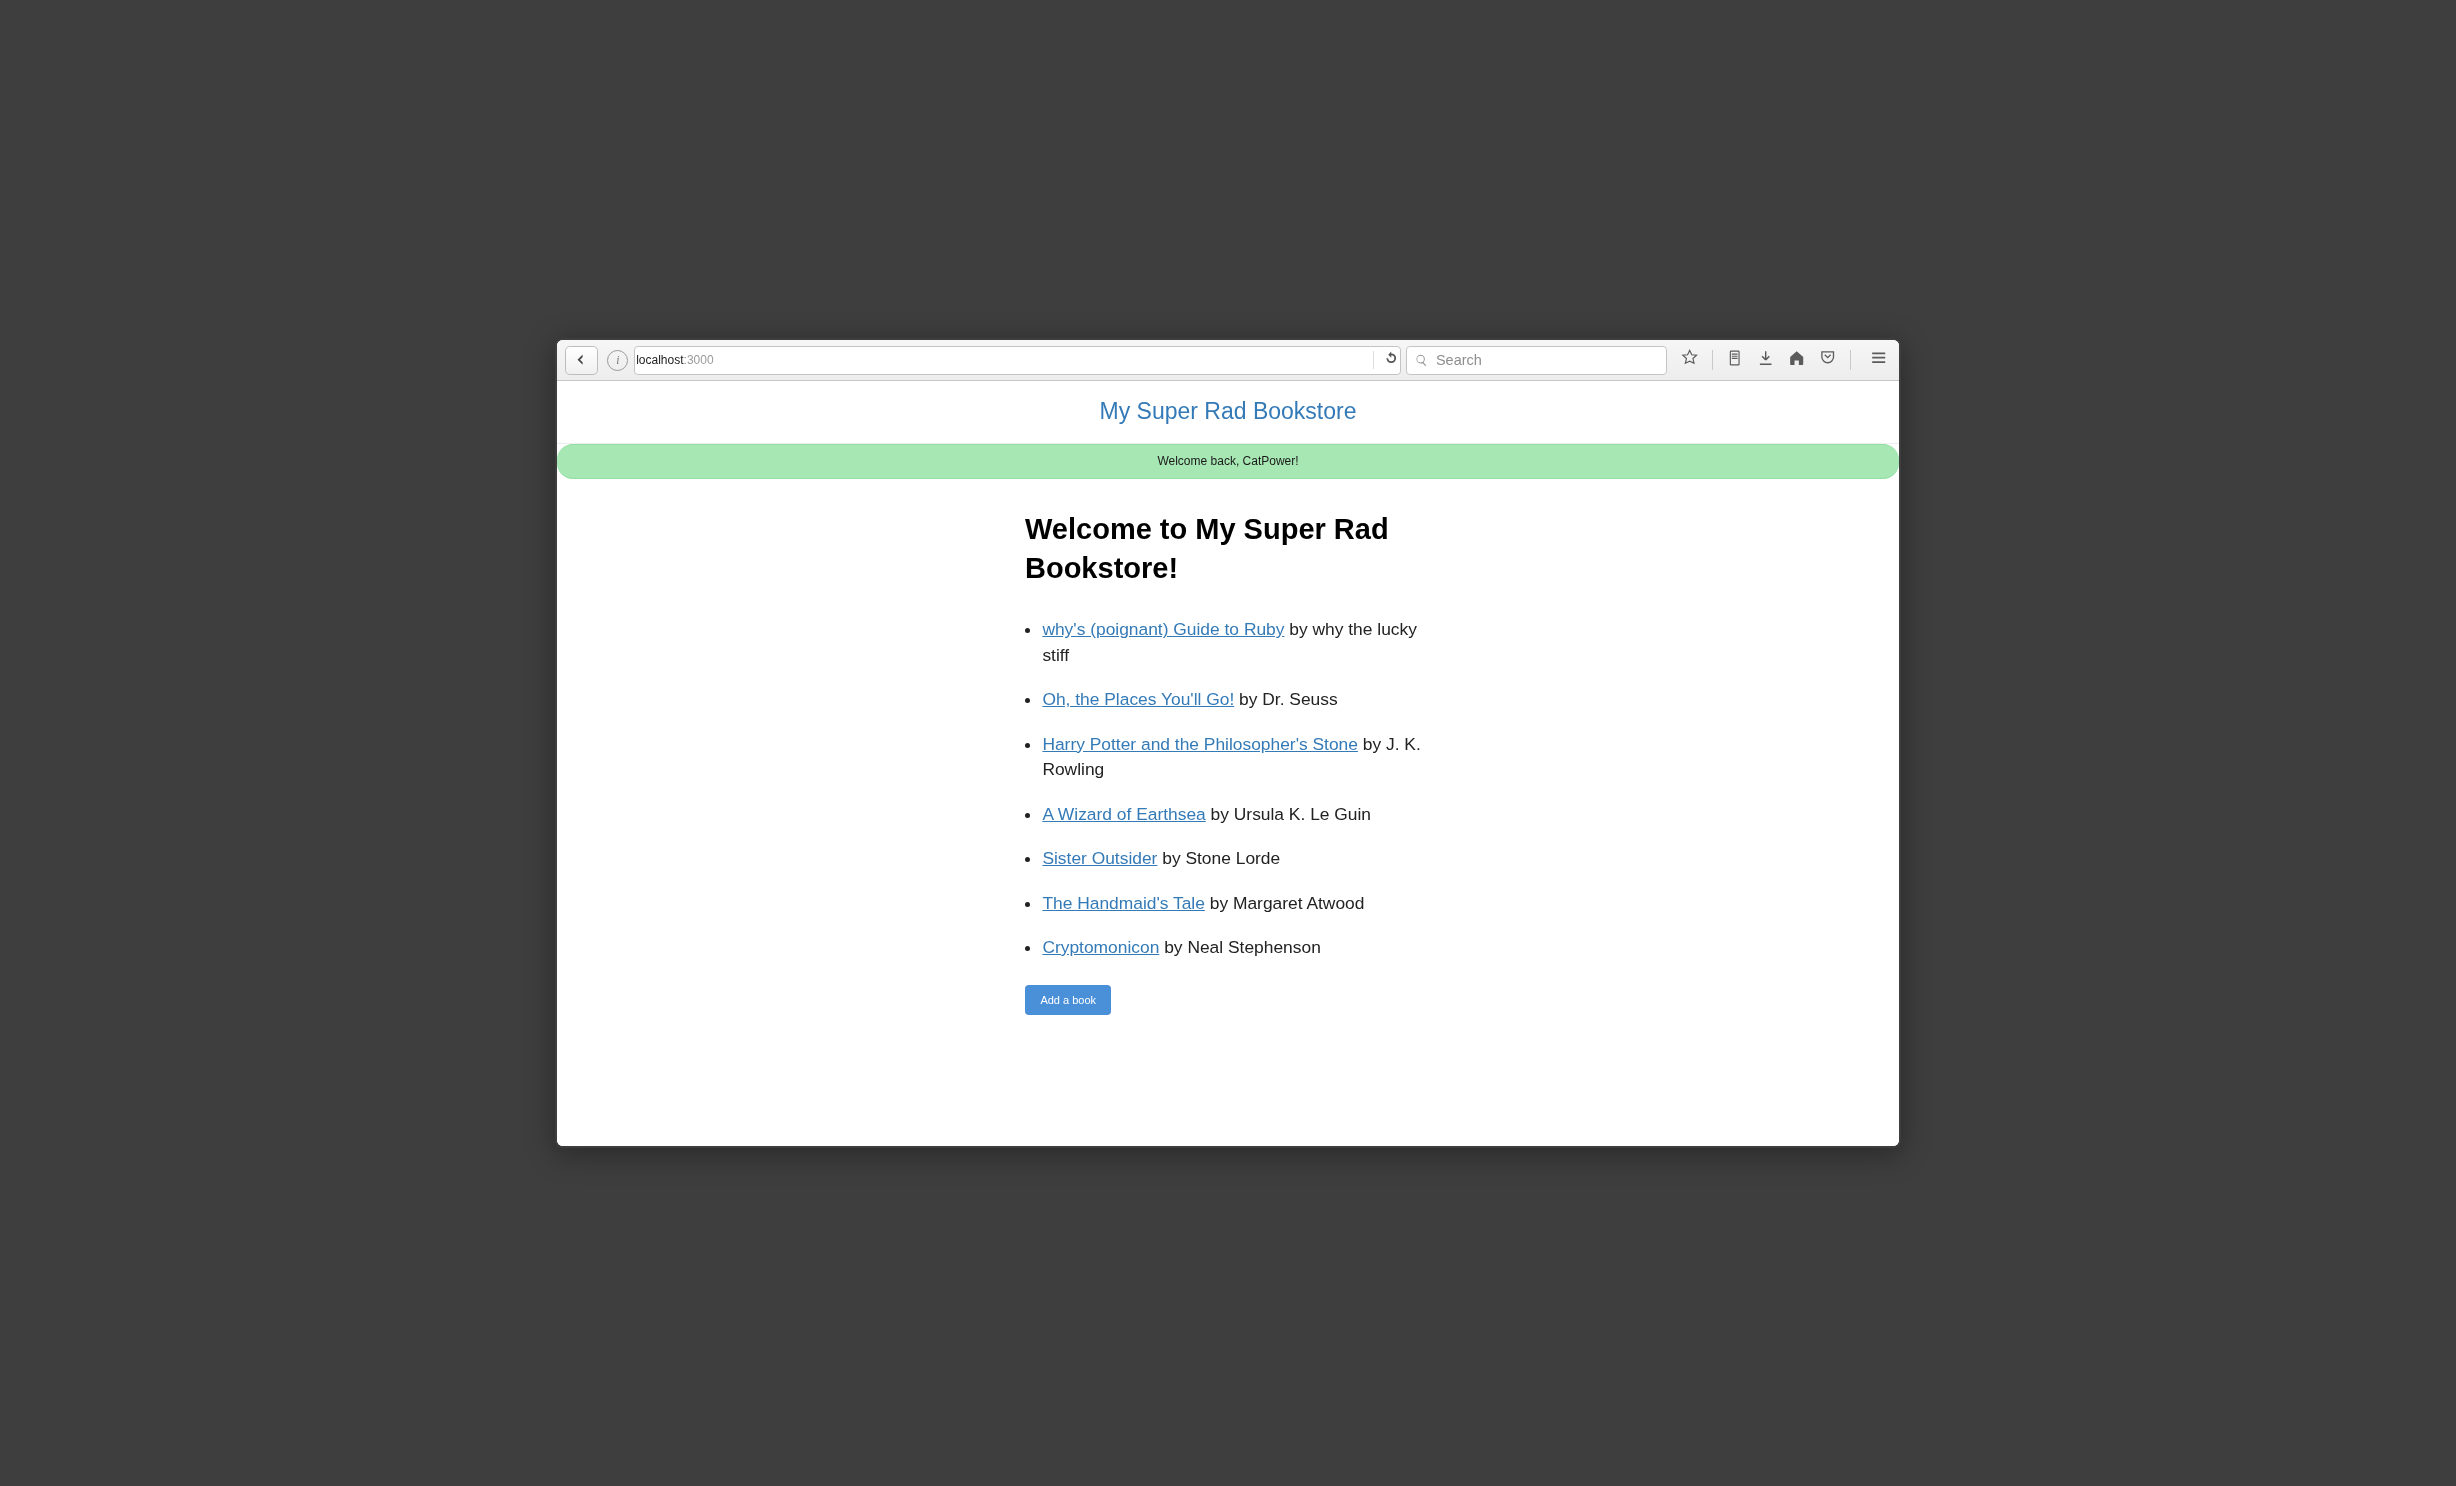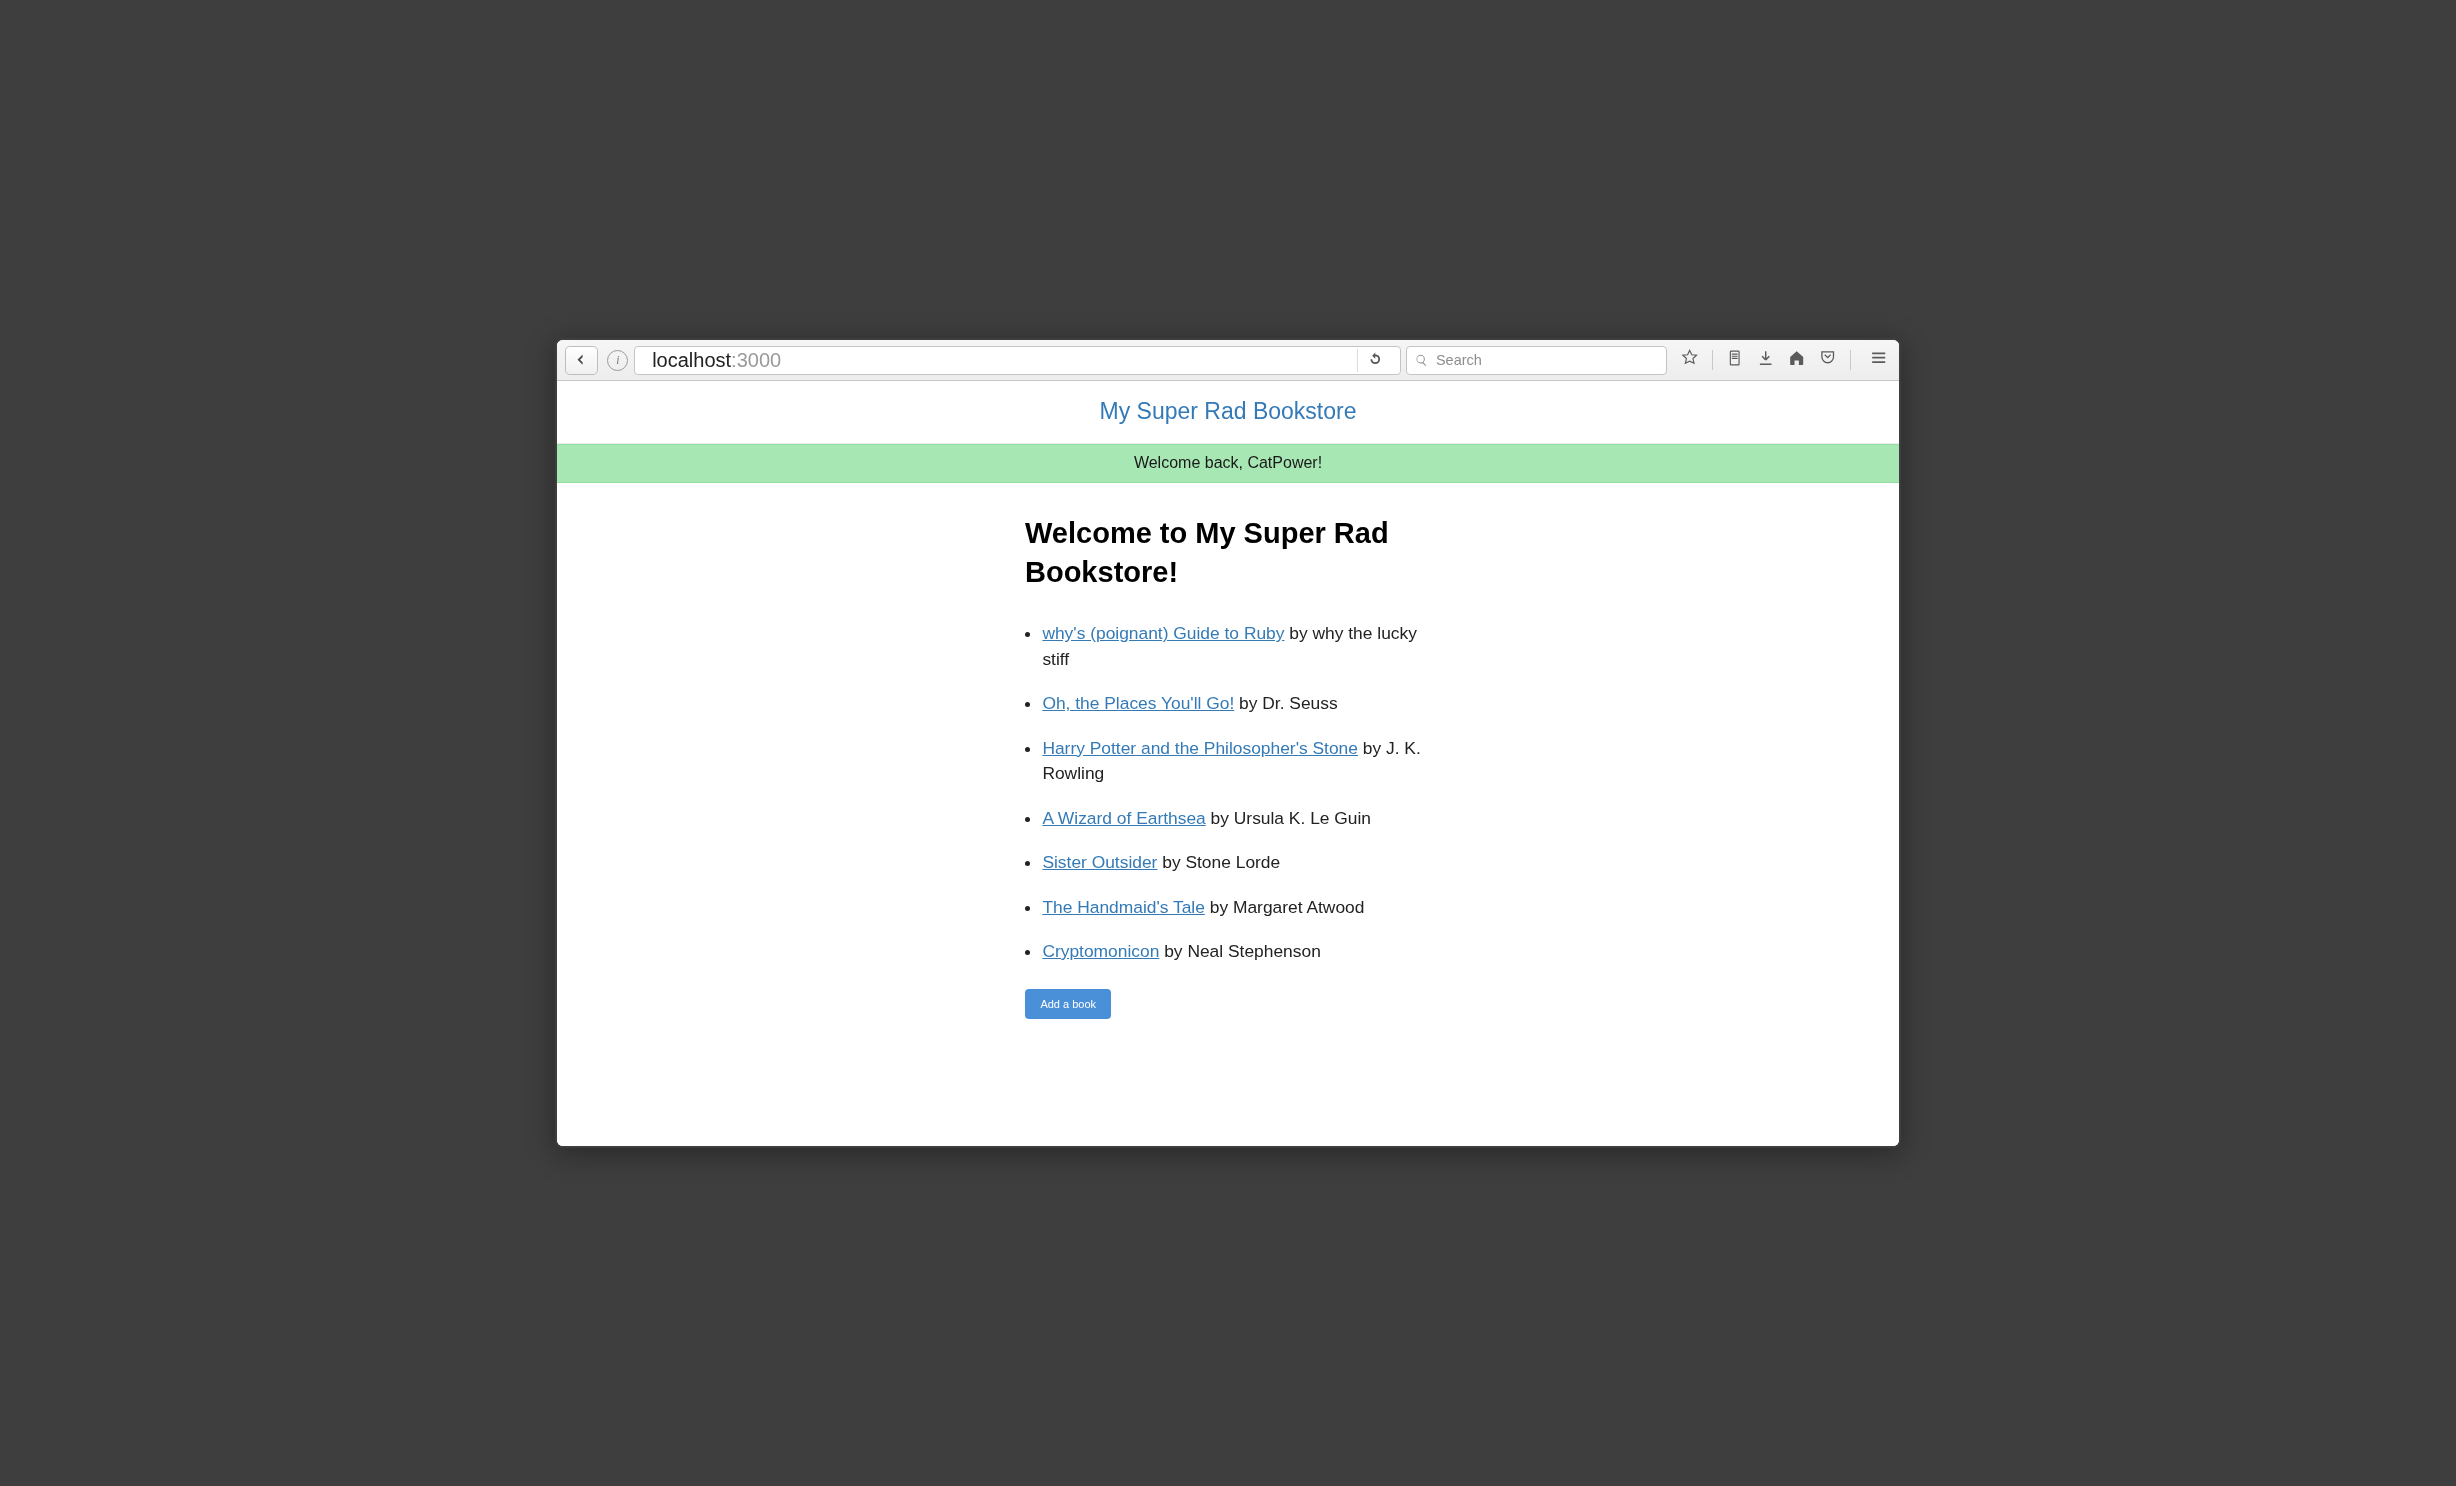--- a/index.html
+++ b/index.html
@@ -89,22 +89,22 @@
   }
   .info-circle {
     width:21px; height:21px; border-radius:50%;
     border:1.4px solid #9a9a9a; color:#7a7a7a;
     display:flex; align-items:center; justify-content:center;
     font-size:11.6px; font-style:italic; font-family: Georgia, serif;
     margin-left:3.9px;
   }
   .urlbar {
     flex:1; height:29px; border:1px solid #c4c4c4; border-radius:3.9px;
-    background:#fff; display:flex; align-items:center; padding:0 17px;
-    color:#333; font-size:20px;
+    background:#fff; display:flex; align-items:center; padding:0 1px;
+    color:#333; font-size:12px;
   }
   .urlbar .host { color:#222; }
   .urlbar .port { color:#9a9a9a; }
   .urlbar .spacer { flex:1; }
   .urlbar .reload { color:#555; padding-left:9.7px; border-left:1px solid #ddd; margin-left:5.8px;}
   .searchbar {
     width: 261px; height:29px; border:1px solid #c4c4c4; border-radius:3.9px;
     background:#fff; display:flex; align-items:center; padding:0 7.7px; gap:7.7px;
     color:#8e8e8e;
   }
@@ -119,22 +119,22 @@
 
   
   .viewport { flex:1; background:#fff; overflow:auto; }
   .site-header {
     text-align:center; padding: 17.4px 0;
     border-bottom:1px solid #eee;
   }
   .site-header a { color:#337ab7; text-decoration:none; font-size:23px;}
   .flash {
     background:#a7e7b3; color:#1a1a1a; text-align:center;
-    padding:9.7px 0; font-size:16px;
-    border-top:1px solid #93dfa1; border-bottom:1px solid #93dfa1;
+    padding:9.7px 0; font-size:12px;
+    border-top:1px solid #93dfa1; border-bottom:1px solid #93dfa1;border-radius:16px;
   }
   .container { width:406px; margin: 31px auto 0 auto; }
   .container h1 { font-size:29px; font-weight:700; line-height:1.35; color:#000000; margin-bottom: 29px;}
   ul.books { list-style: disc; padding-left: 17.4px; }
   ul.books li { font-size:17.4px; color:#222; margin: 0 0 19.3px 0; line-height:1.45;}
   ul.books a { color:#337ab7; text-decoration: underline; }
   .by { color:#222; }
   .addbtn {
     display:inline-block; margin-top:5.8px;
     background:#4a90d9; color:#fff; border:none;

